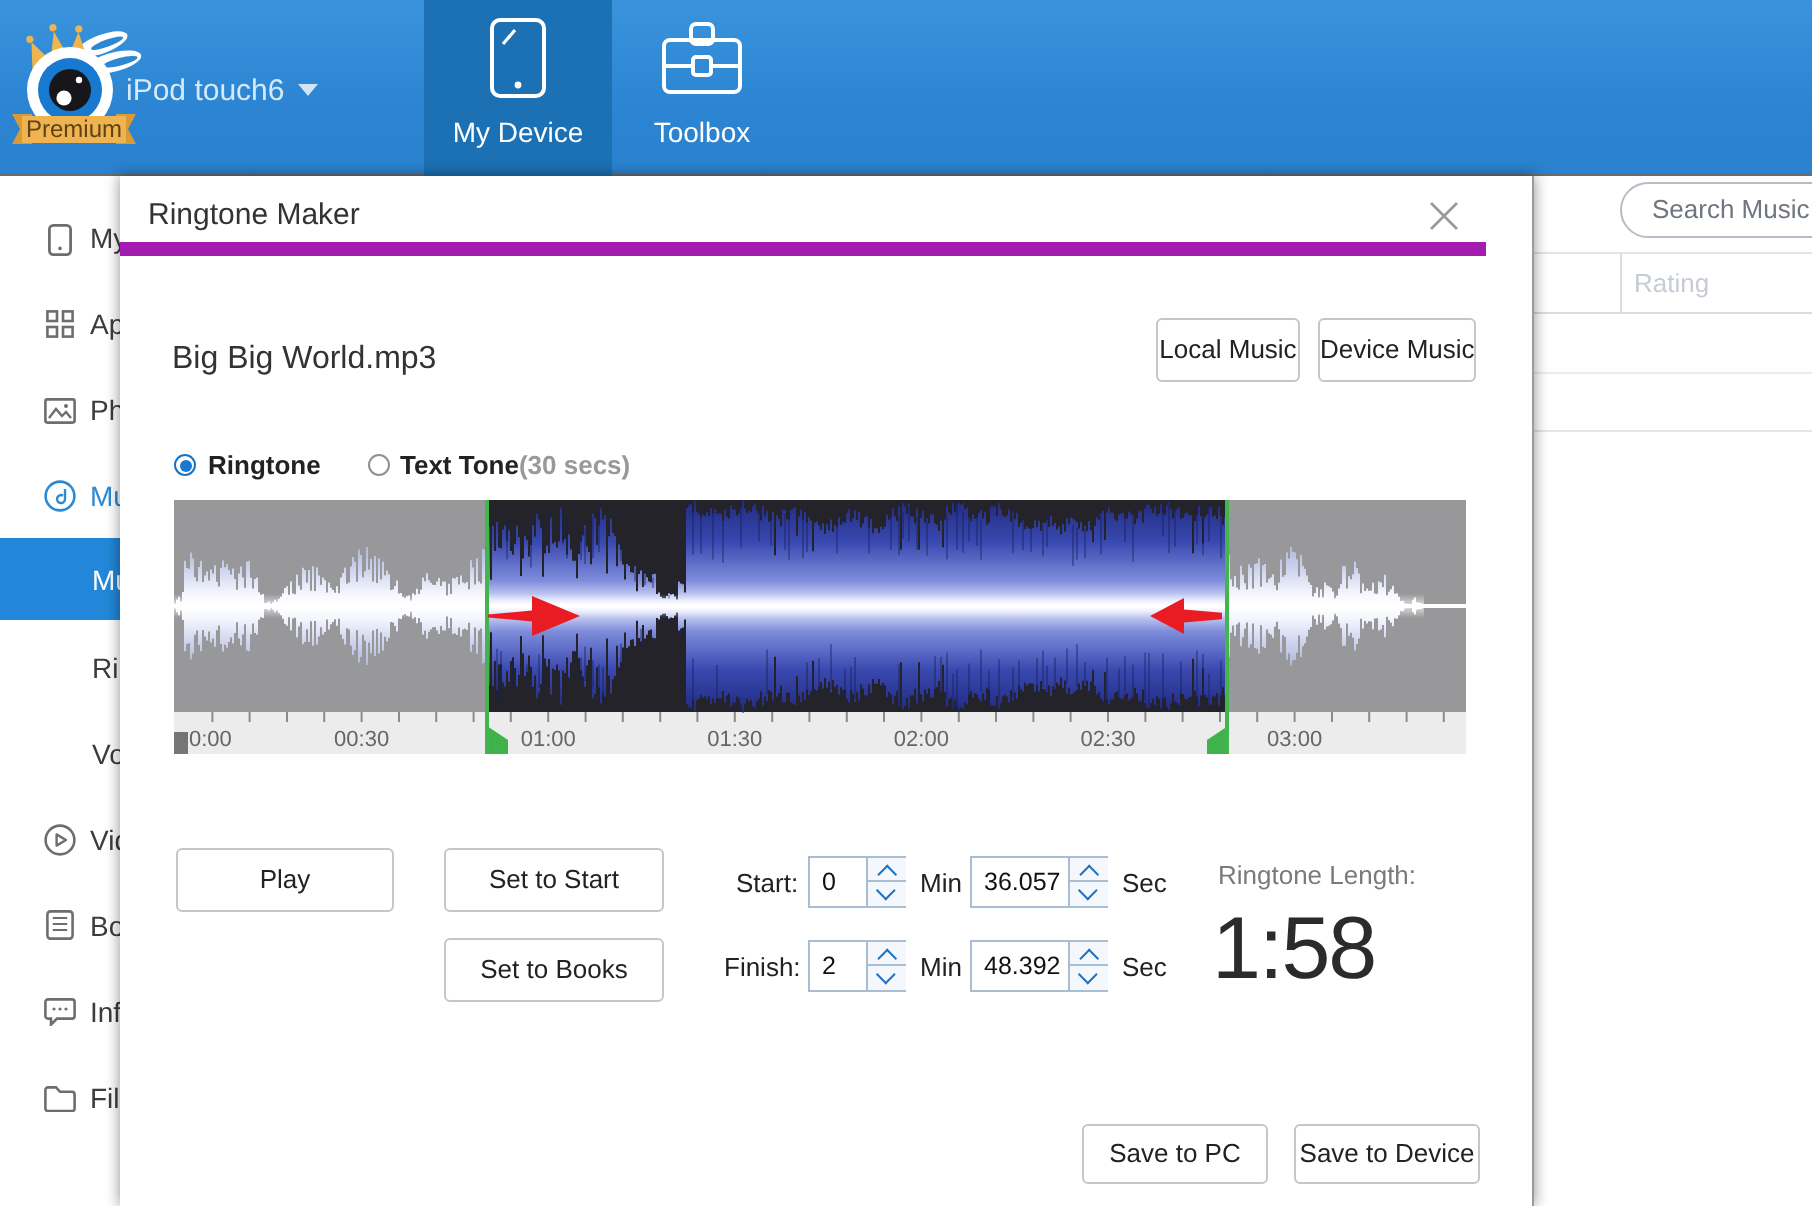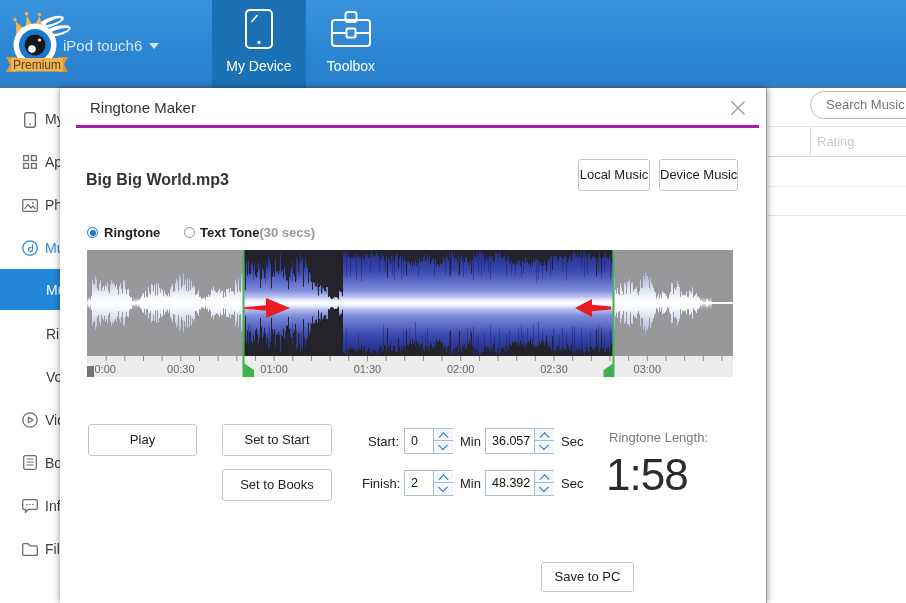--- a/index.html
+++ b/index.html
@@ -18,24 +18,24 @@
 .side-sel{position:absolute;left:0;top:180px;width:60px;height:41px;background:#2287d8}
 .side-sel .lbl{position:absolute;left:46px;top:50%;transform:translateY(-50%);font-size:14px;color:#fff}
 
 #bgright{position:absolute;left:767px;top:89px;width:139px;height:514px;background:#fff}
 #searchpill{position:absolute;left:810px;top:91px;width:130px;height:28px;border:1px solid #b7bcc6;border-radius:14px;background:#fff;color:#70767f;font-size:13px;line-height:26px;padding-left:15px}
 .hline{position:absolute;background:#e4e4e4;height:1px}
 .vline{position:absolute;background:#e4e4e4;width:1px}
 #rating{position:absolute;left:817px;top:134px;font-size:13px;color:#c6cbd4}
 
 #modal{position:absolute;left:60px;top:88px;width:707px;height:515px;background:#fff;box-shadow:0 0 7px rgba(0,0,0,0.45);border-right:1px solid #9b9b9b}
-#mhead{position:absolute;left:16px;top:0;width:683px;height:40px;border-bottom:3px solid #a21caf}
+#mhead{position:absolute;left:0;top:0;width:683px;height:40px;border-bottom:7px solid #a21caf}
 #mtitle{position:absolute;left:14px;top:11px;font-size:15px;color:#333}
 
-#songname{position:absolute;left:26px;top:83px;font-size:16px;font-weight:bold;color:#333}
+#songname{position:absolute;left:26px;top:83px;font-size:16px;font-weight:normal;color:#333}
 .btn{position:absolute;background:#fff;border:1px solid #c6c6c6;border-radius:3px;font-size:13px;color:#222;text-align:center;white-space:nowrap;font-family:"Liberation Sans",sans-serif}
 
 .radio{position:absolute;width:11px;height:11px;border:1px solid #909090;border-radius:50%;background:#fff}
 .radio.sel{border-color:#1673c8}
 .radio.sel::after{content:"";position:absolute;left:1.5px;top:1.5px;width:6px;height:6px;border-radius:50%;background:#1b78cd}
 .rlabel{position:absolute;font-size:13px;font-weight:bold;color:#222}
 .rsub{font-weight:bold;color:#999}
 
 .spin{position:absolute;width:49px;height:26px;border:1px solid #a9bdd3;background:#fff}
 .spin .val{position:absolute;left:6px;top:0;height:24px;line-height:24px;font-size:12.5px;color:#111}
@@ -254,20 +254,21 @@
           <div class="chev"></div>
         </div>
       </div>
     </div>
   <div class="flabel" style="left:501px;top:388px">Sec</div>
 
   <div id="rlen">Ringtone Length:</div>
   <div id="bigtime">1:58</div>
 
   <div class="btn" style="left:481px;top:474px;width:93px;height:30px;line-height:28px">Save to PC</div>
+  <div class="btn" style="left:587px;top:474px;width:93px;height:30px;line-height:28px">Save to Device</div>
 </div>
 
 <svg width="646" height="127" viewBox="0 0 646 127" style="position:absolute;left:87px;top:250px;display:block">
 <defs>
 <linearGradient id="gsel" x1="0" y1="0" x2="0" y2="106" gradientUnits="userSpaceOnUse">
 <stop offset="0" stop-color="#1f2a80"></stop>
         <stop offset="0.2" stop-color="#3a49b0"></stop>
         <stop offset="0.38" stop-color="#7e8cdb"></stop>
         <stop offset="0.46" stop-color="#ccd3f6"></stop>
         <stop offset="0.5" stop-color="#ffffff"></stop>

